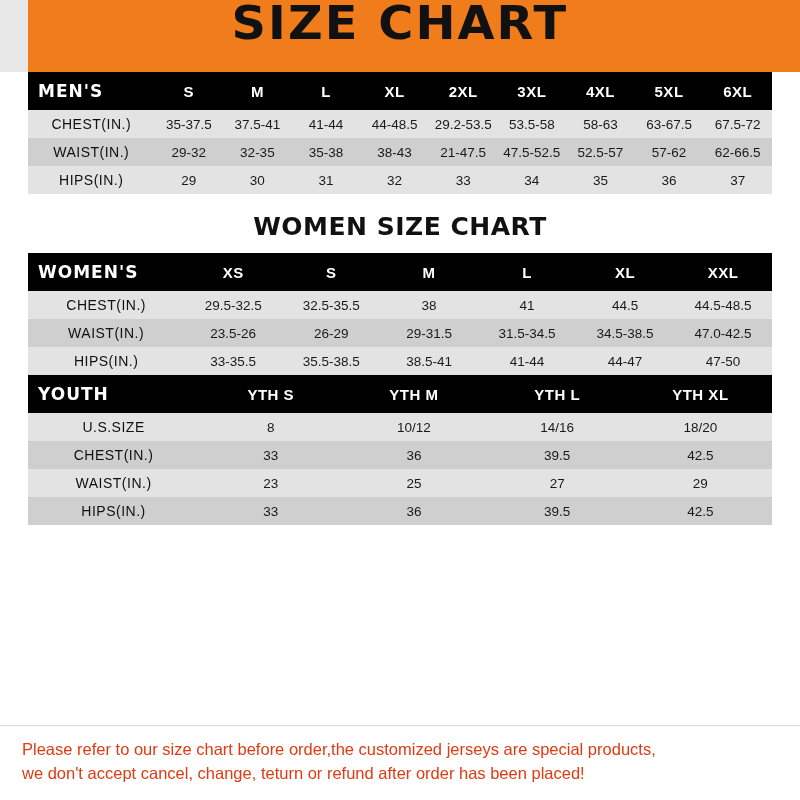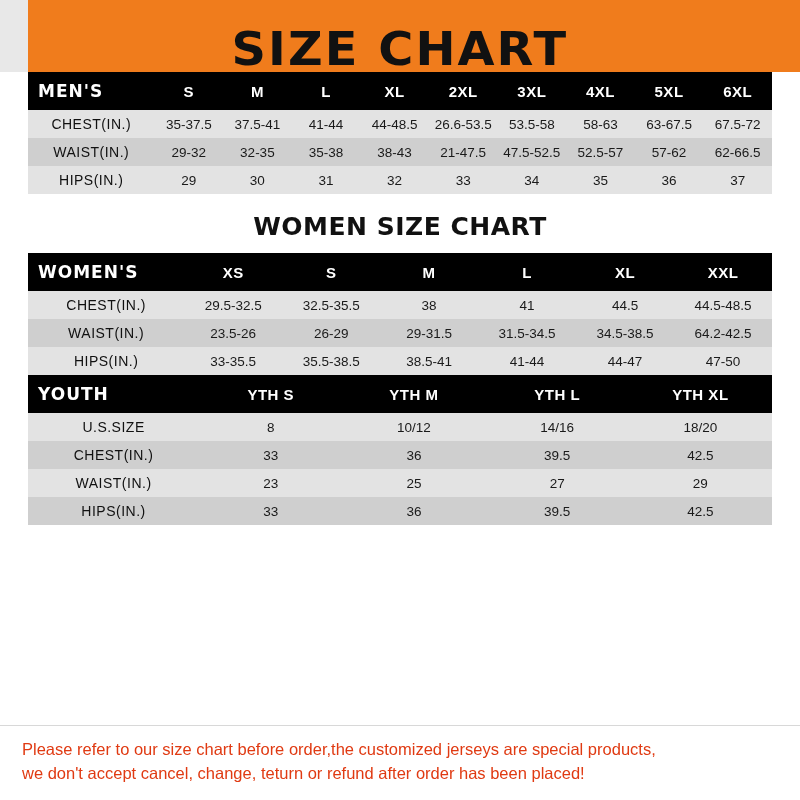--- a/index.html
+++ b/index.html
@@ -16,21 +16,21 @@
     height: 800px;
     background: #ffffff;
     position: relative;
     overflow: hidden;
   }
   
   .banner {
     height: 72px;
     background: #f07c1c;
     display: flex;
-    align-items: flex-end;
+    align-items: flex-start;
     justify-content: center;
     position: relative;
   }
   .banner-title {
     font-family: "DejaVu Sans", sans-serif;
     font-weight: bold;
     font-size: 46px;
     letter-spacing: 2px;
     color: #111111;
     line-height: 1;
@@ -133,21 +133,21 @@
           <th>6XL</th>
         </tr>
       </thead>
       <tbody>
         <tr class="odd">
           <td class="rowlabel">CHEST(IN.)</td>
           <td>35-37.5</td>
           <td>37.5-41</td>
           <td>41-44</td>
           <td>44-48.5</td>
-          <td>26.6-53.5</td>
+          <td>29.2-53.5</td>
           <td>53.5-58</td>
           <td>58-63</td>
           <td>63-67.5</td>
           <td>67.5-72</td>
         </tr>
         <tr class="even">
           <td class="rowlabel">WAIST(IN.)</td>
           <td>29-32</td>
           <td>32-35</td>
           <td>35-38</td>
@@ -198,21 +198,21 @@
           <td>44.5</td>
           <td>44.5-48.5</td>
         </tr>
         <tr class="even">
           <td class="rowlabel">WAIST(IN.)</td>
           <td>23.5-26</td>
           <td>26-29</td>
           <td>29-31.5</td>
           <td>31.5-34.5</td>
           <td>34.5-38.5</td>
-          <td>64.2-42.5</td>
+          <td>47.0-42.5</td>
         </tr>
         <tr class="odd">
           <td class="rowlabel">HIPS(IN.)</td>
           <td>33-35.5</td>
           <td>35.5-38.5</td>
           <td>38.5-41</td>
           <td>41-44</td>
           <td>44-47</td>
           <td>47-50</td>
         </tr>

